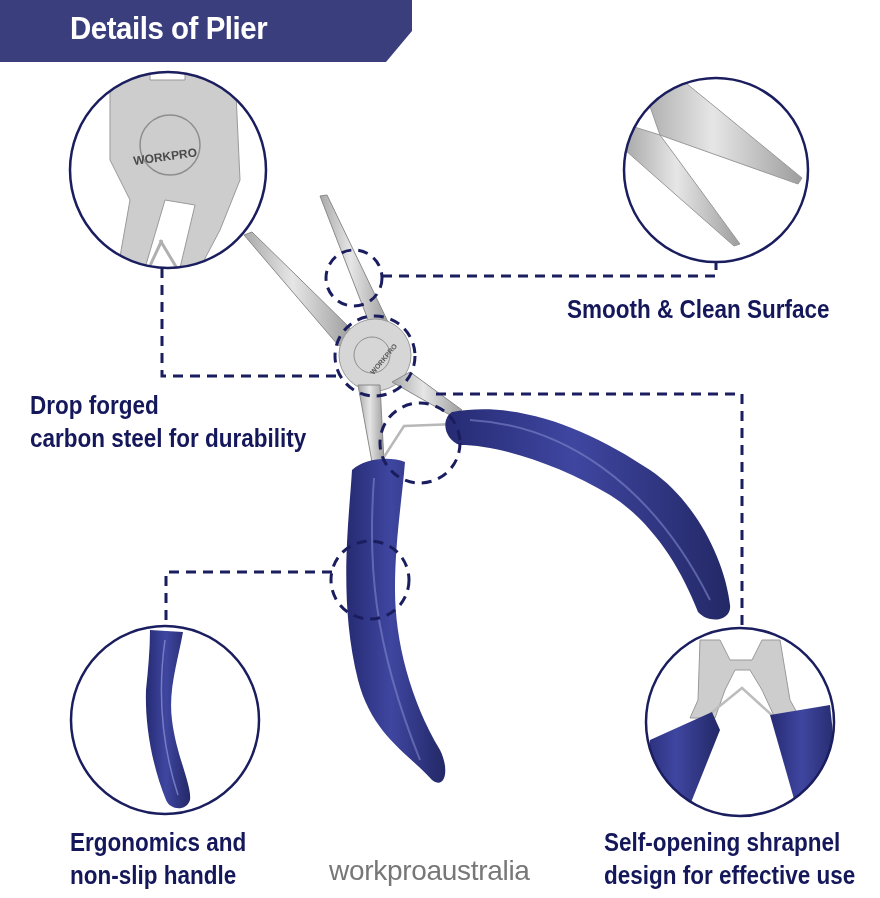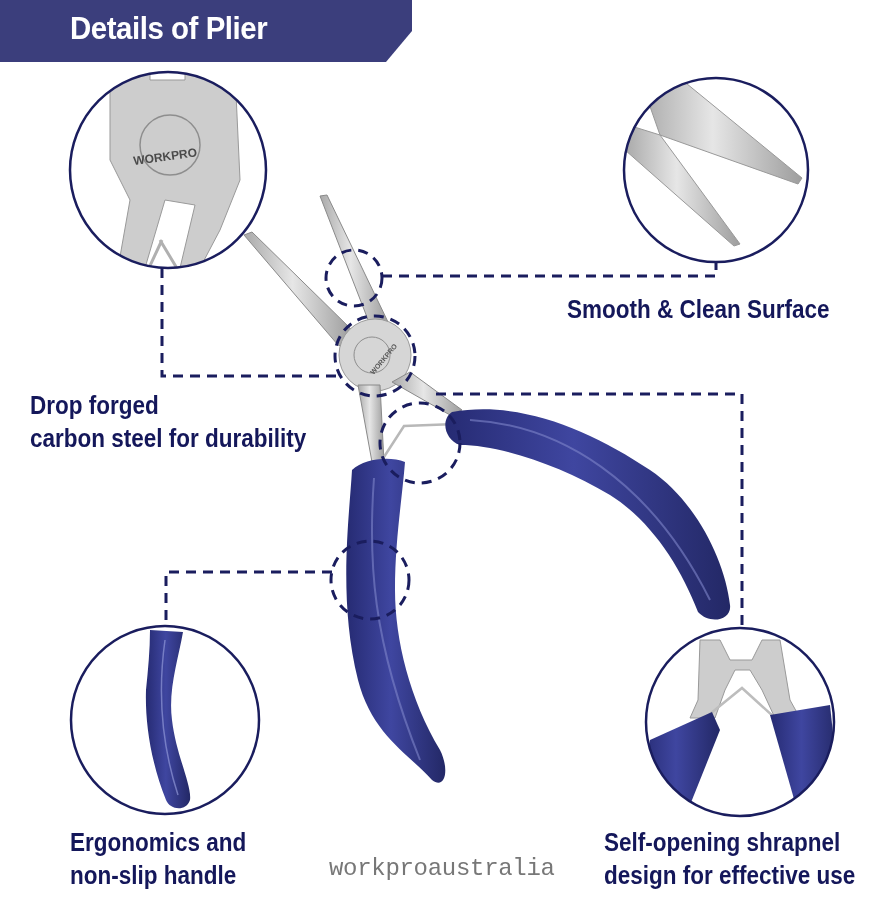--- a/index.html
+++ b/index.html
@@ -14,21 +14,21 @@
     font-family: "Liberation Sans", sans-serif; font-weight: bold;
     font-size: 32px; letter-spacing: -0.5px; transform: scaleX(0.92); transform-origin: left center;
   }
   .feature-label {
     position: absolute; color: #14175a; font-weight: bold;
     font-family: "Liberation Sans", sans-serif; font-size: 25px; line-height: 33px;
     transform: scaleX(0.9); transform-origin: left top; white-space: nowrap;
   }
   .watermark {
     position: absolute; left: 329px; top: 855px; color: #777777;
-    font-family: Liberation Mono, monospace; font-size: 24px; letter-spacing: -0.3px;
+    font-family: Liberation Sans, sans-serif; font-size: 28px; letter-spacing: -0.3px;
   }
   svg.art { position: absolute; left: 0; top: 0; }
 </style>
 </head>
 <body>
 
 <div class="banner"></div>
 <div class="banner-title">Details of Plier</div>
 
 <svg class="art" width="880" height="898" viewBox="0 0 880 898">

